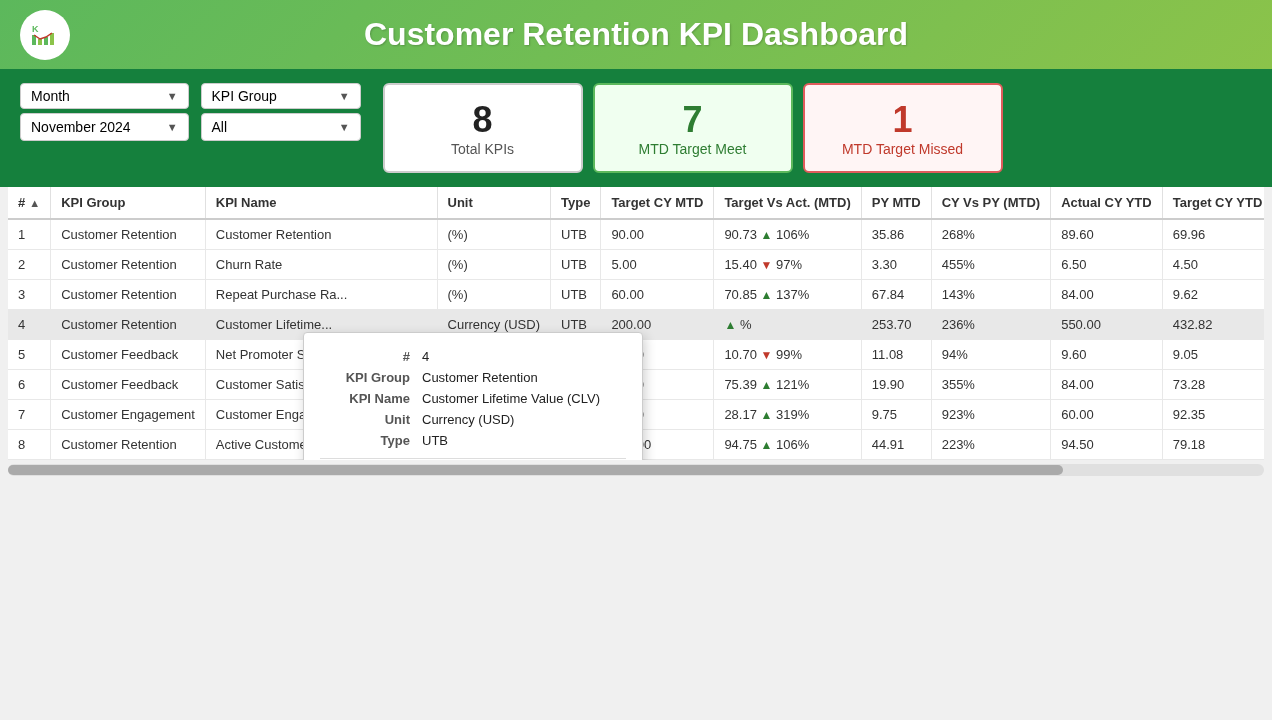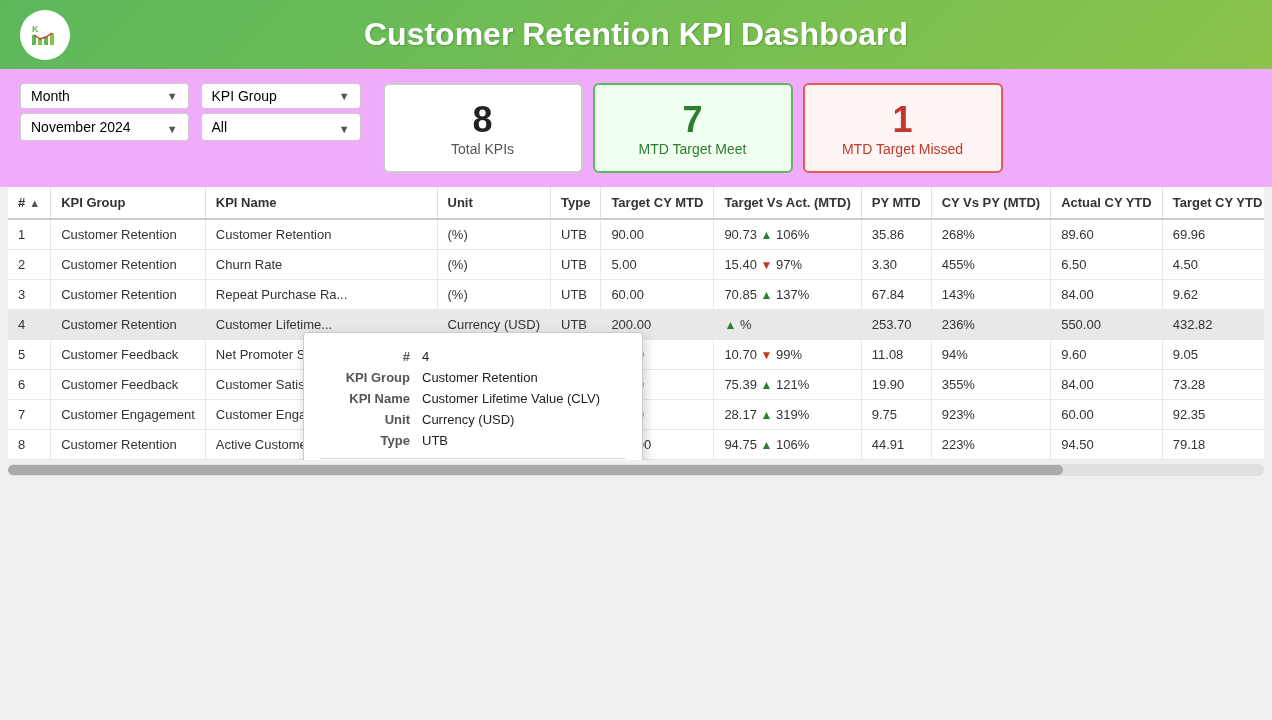--- a/index.html
+++ b/index.html
@@ -34,21 +34,21 @@
       font-weight: bold;
       color: white;
       text-shadow: 1px 1px 2px rgba(0,0,0,0.2);
     }
 
     .controls-row {
       display: flex;
       align-items: flex-start;
       gap: 12px;
       padding: 14px 20px;
-      background: #f0abfc;
+      background: #15803d;
     }
 
     .dropdown-group {
       display: flex;
       flex-direction: column;
       gap: 4px;
     }
     .dropdown-label {
       background: #f0f0f0;
       border: 1px solid #ccc;
@@ -62,21 +62,21 @@
       cursor: pointer;
       background: #fff;
     }
     .dropdown-value {
       background: #fff;
       border: 1px solid #ccc;
       border-radius: 4px;
       padding: 5px 10px;
       font-size: 14px;
       display: flex;
-      align-items: flex-end;
+      align-items: center;
       justify-content: space-between;
       min-width: 160px;
       cursor: pointer;
       gap: 28px;
     }
     .chevron { font-size: 11px; color: #555; margin-left: 8px; }
 
     .kpi-cards {
       display: flex;
       gap: 0;

